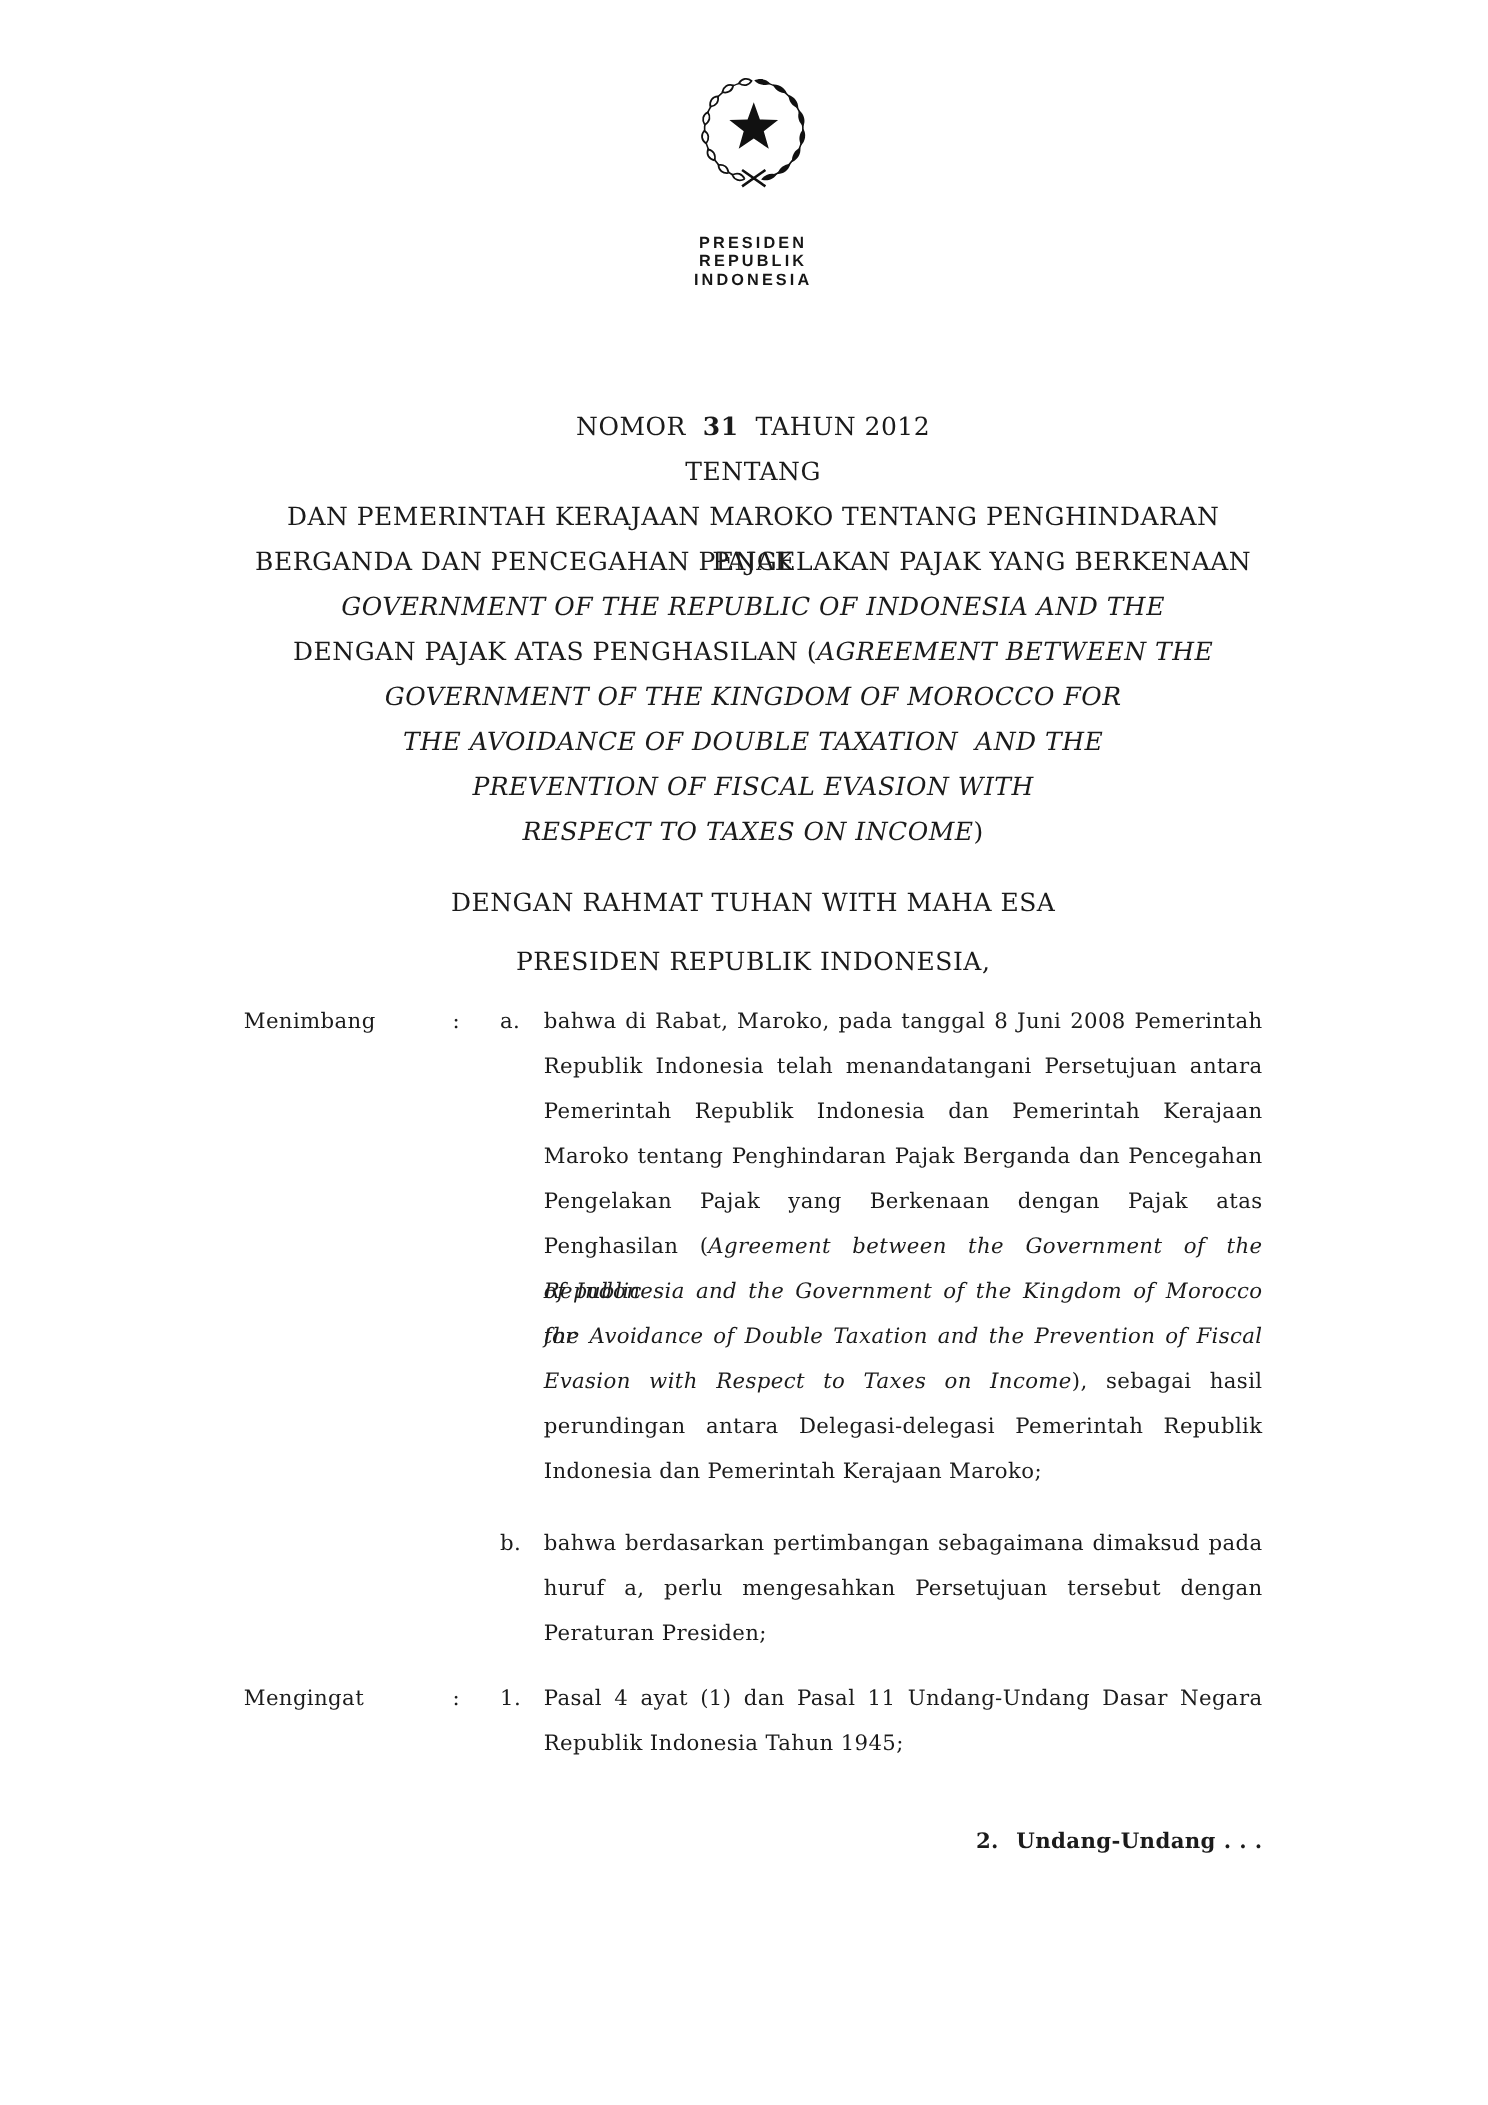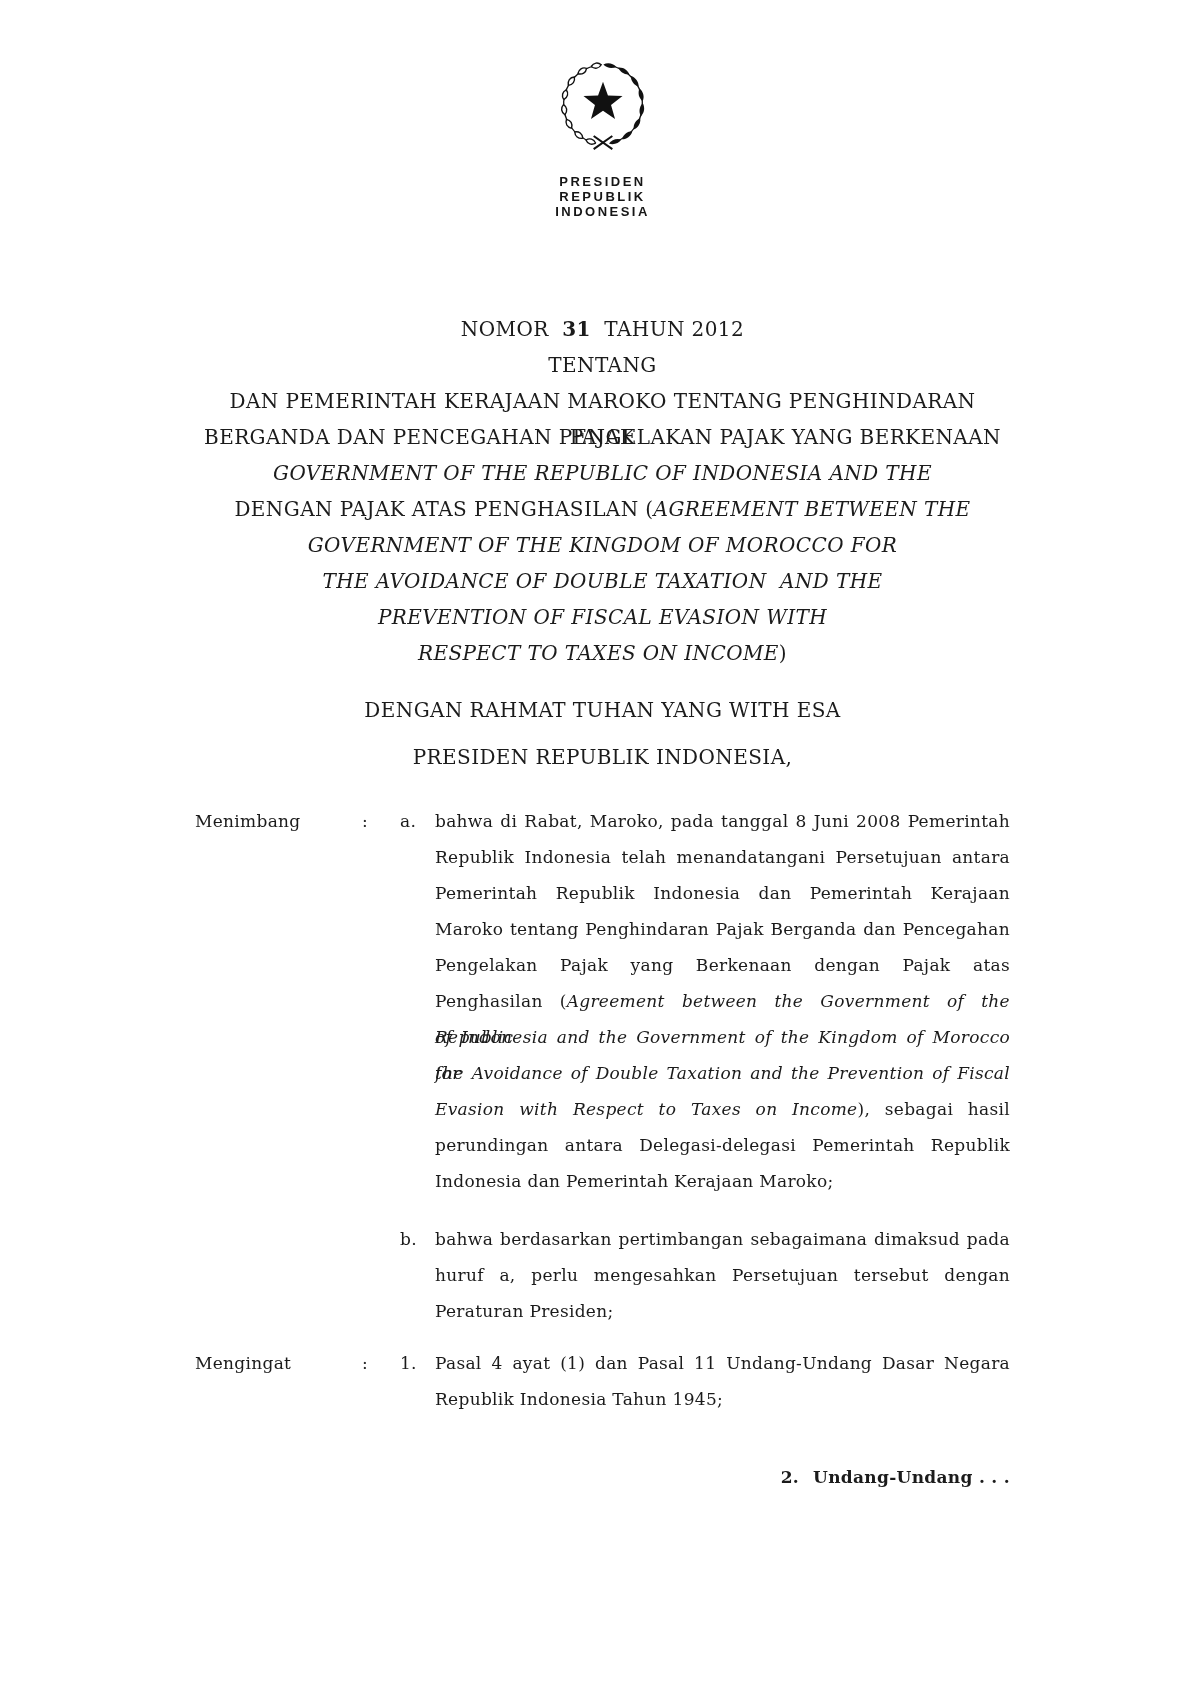--- a/index.html
+++ b/index.html
@@ -12,38 +12,38 @@
     position: relative;
     color: #1b1b1b;
     font-family: "DejaVu Serif", "Liberation Serif", serif;
     font-size: 17px;
     letter-spacing: 0.3px;
   }
   
   .emblem-wrap { width: 112px; margin: 0 auto; }
   .emblem-wrap svg { display: block; width: 112px; height: 112px; }
   .emblem-caption {
-    margin-top: 10px;
+    margin-top: 22px;
     text-align: center;
     font-family: "Liberation Sans", sans-serif;
     font-size: 13px; font-weight: bold;
     letter-spacing: 2.5px; word-spacing: 7px;
     line-height: 15px; color: #161616;
   }
   
   .title-block { margin-top: 92px; }
   .tl { height: 36px; line-height: 36px; text-align: center;
         white-space: pre-wrap; font-size: 20px; letter-spacing: 0.4px; }
   .preamble { margin-top: 21px; }
   .pl { height: 36px; line-height: 36px; text-align: center;
         font-size: 20px; letter-spacing: 0.4px; }
   .pl + .pl { margin-top: 11px; }
   
   .row { display: grid; grid-template-columns: 205px 35px 1fr; align-items: start; }
-  .row-consider { margin-top: 28px; }
+  .row-consider { margin-top: 12px; }
   .row-consider-b { margin-top: 22px; }
   .row-legal { margin-top: 16px; }
   .lbl { display: flex; justify-content: space-between;
          box-sizing: border-box; padding-right: 32px;
          height: 36px; line-height: 36px; }
   .mk { height: 36px; line-height: 36px; }
   .bl { height: 36px; line-height: 36px;
         text-align: justify; text-align-last: justify; }
   .bl.nl { text-align-last: left; }
   .it { font-style: italic; }
@@ -103,21 +103,21 @@
       <div class="tl"><span>BERGANDA DAN PENCEGAHAN PENGELAKAN PAJAK YANG BERKENAAN</span></div>
       <div class="tl"><span class="it">GOVERNMENT OF THE REPUBLIC OF INDONESIA AND THE</span></div>
       <div class="tl"><span>DENGAN PAJAK ATAS PENGHASILAN (</span><span class="it">AGREEMENT BETWEEN THE</span></div>
       <div class="tl"><span class="it">GOVERNMENT OF THE KINGDOM OF MOROCCO FOR</span></div>
       <div class="tl"><span class="it">THE AVOIDANCE OF DOUBLE TAXATION  AND THE</span></div>
       <div class="tl"><span class="it">PREVENTION OF FISCAL EVASION WITH</span></div>
       <div class="tl"><span class="it">RESPECT TO TAXES ON INCOME</span><span>)</span></div>
     </div>
 
   <div class="preamble">
-    <div class="pl">DENGAN RAHMAT TUHAN YANG WITH ESA</div>
+    <div class="pl">DENGAN RAHMAT TUHAN WITH MAHA ESA</div>
     <div class="pl">PRESIDEN REPUBLIK INDONESIA,</div>
   </div>
 
   <div class="row row-consider">
     <div class="lbl">
       <span>Menimbang</span>
         <span>:</span>
     </div>
     <div class="mk">a.</div>
     <div>

